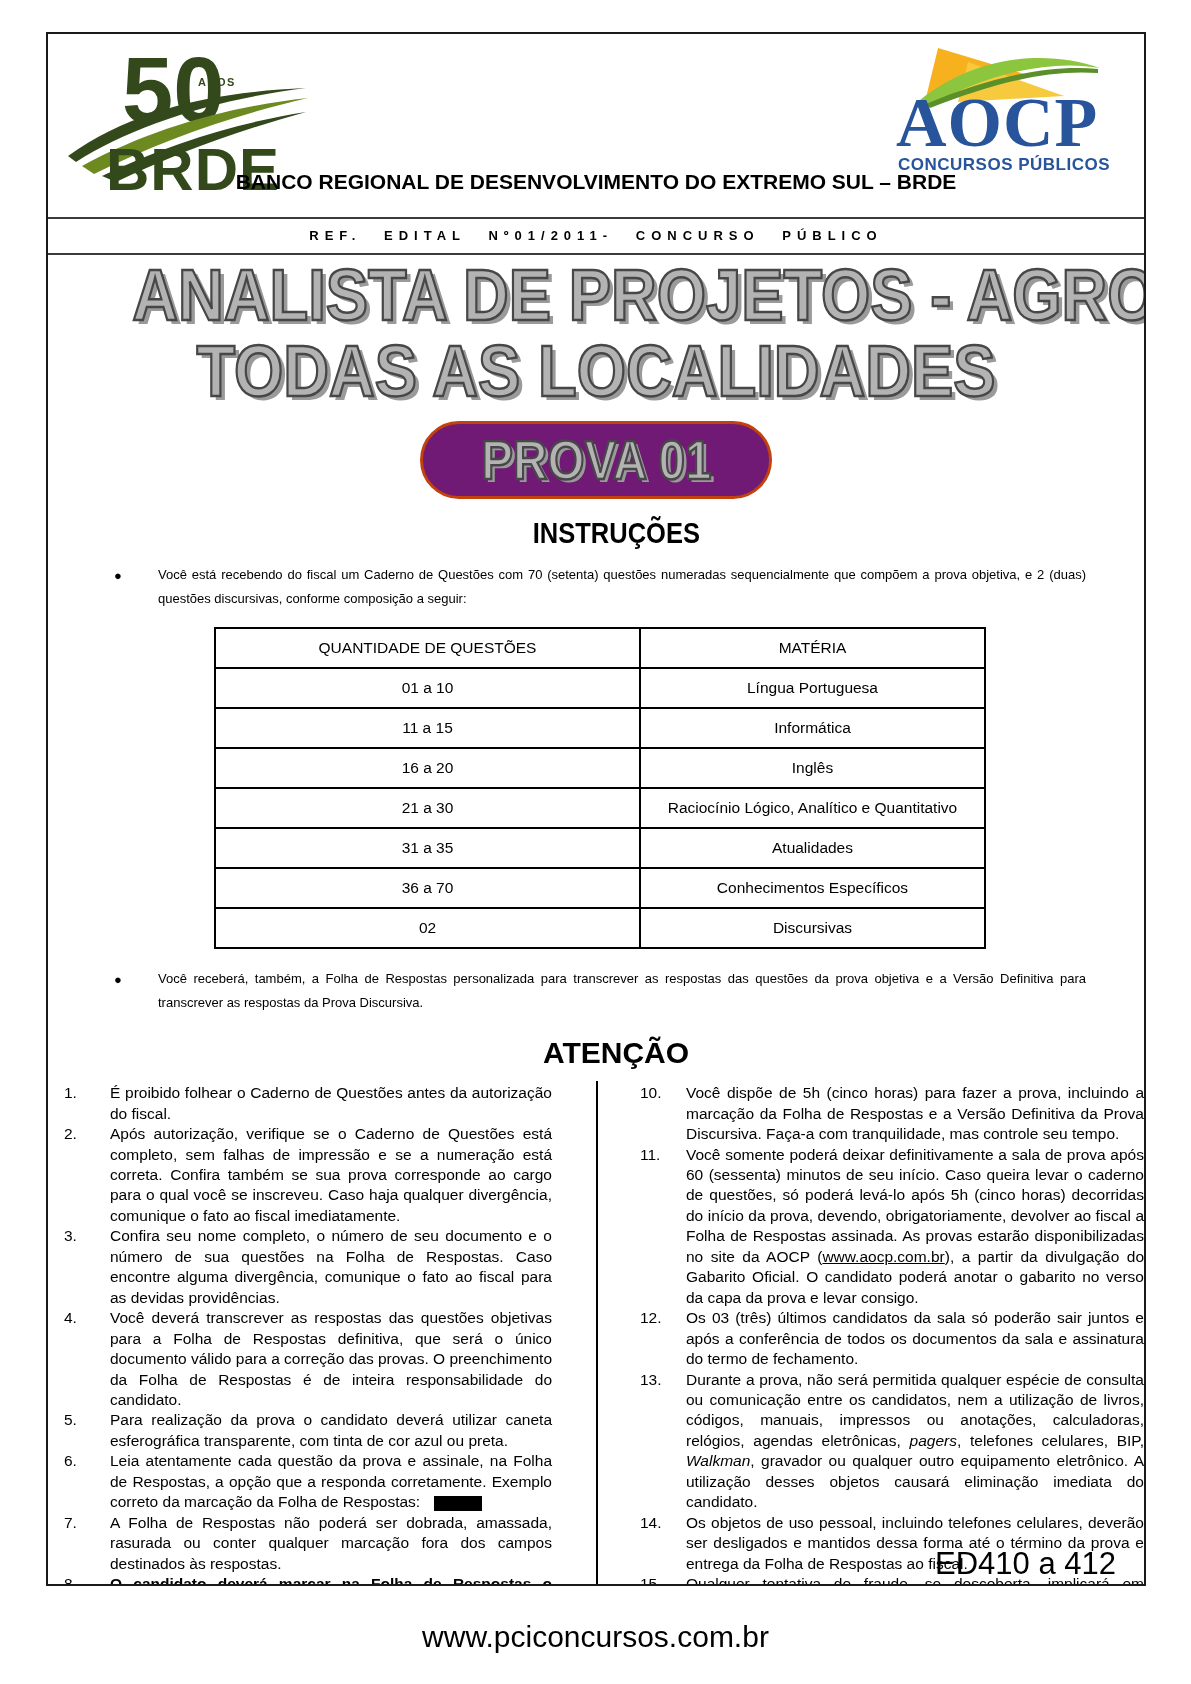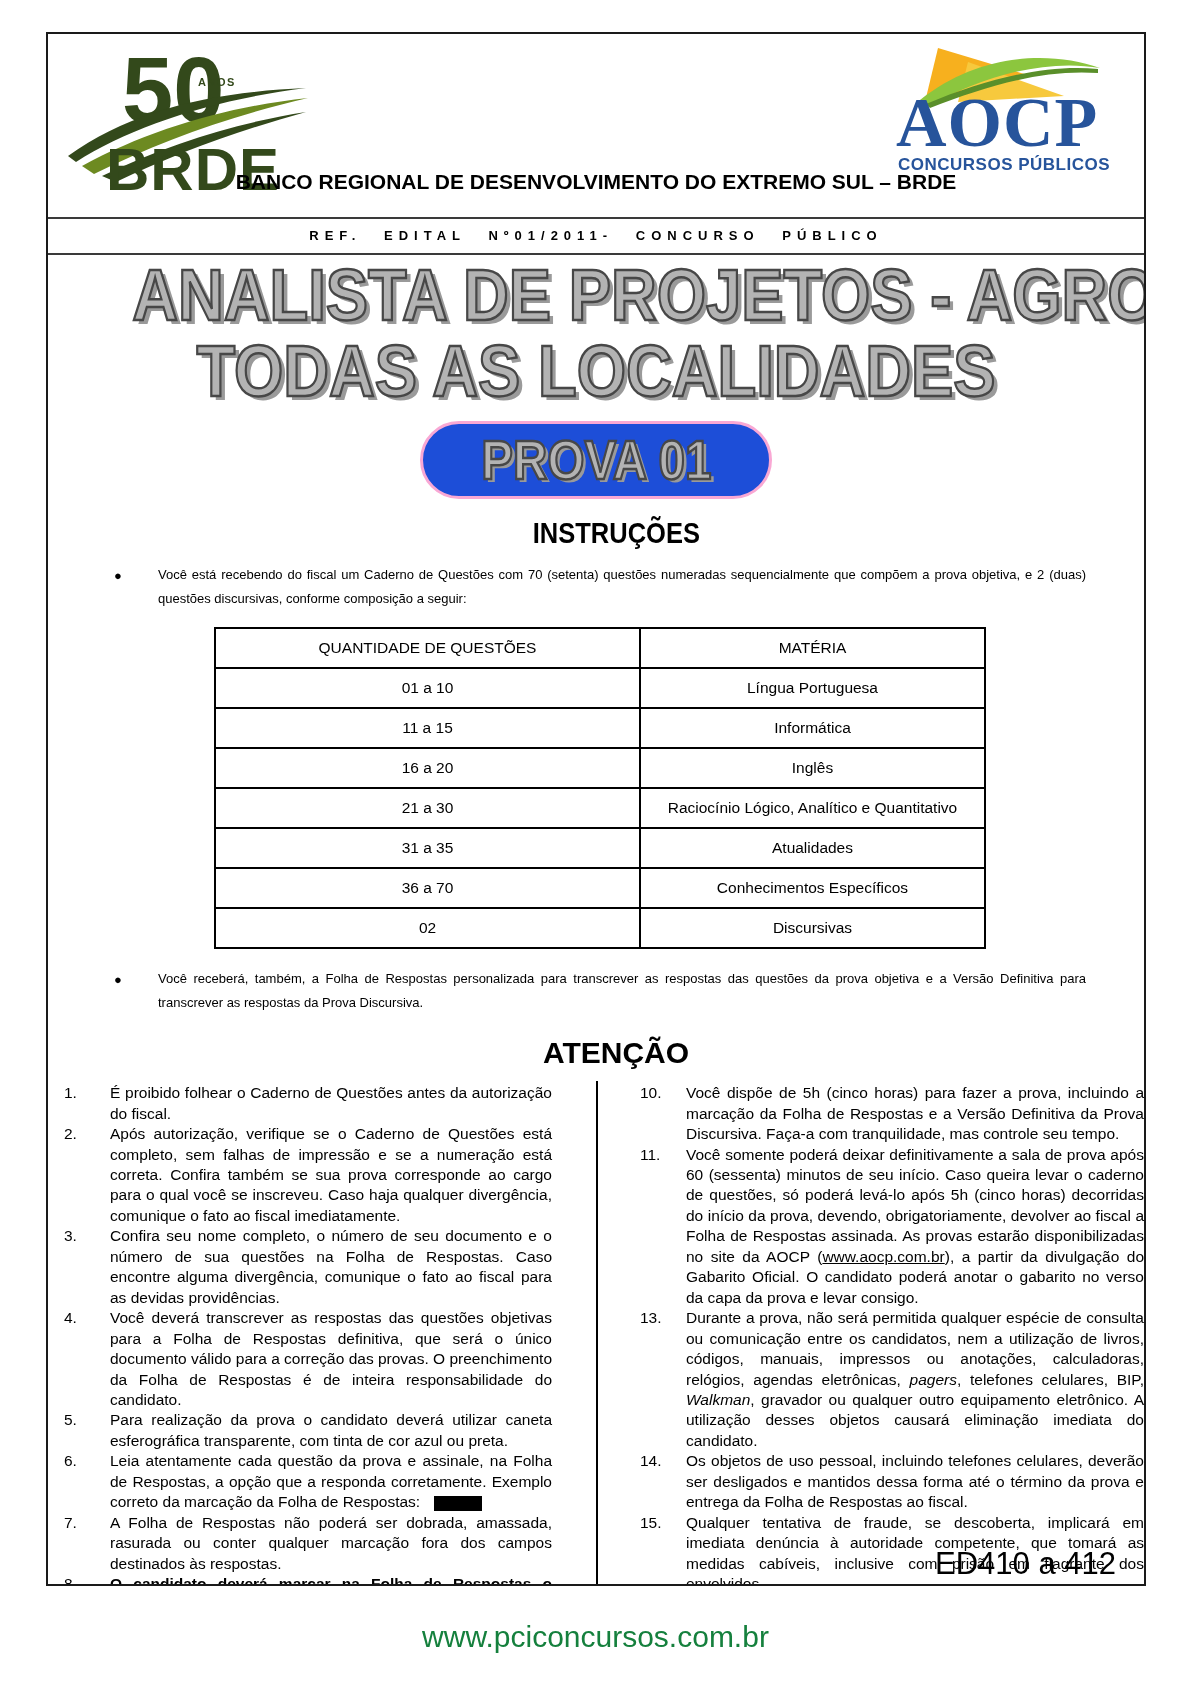--- a/index.html
+++ b/index.html
@@ -29,22 +29,22 @@
   .big-title{text-align:center;height:72px;line-height:72px;margin-top:4px;white-space:nowrap;}
   .outline{
     font-weight:bold;font-size:72px;color:#b3b3b3;
     -webkit-text-stroke:2.5px #474747;
     text-shadow:5px 4px 0 #9a9a9a;
     white-space:nowrap;
   }
   .condensed{display:inline-block;transform:scaleX(0.88);transform-origin:50% 50%;}
   .badge-wrap{text-align:center;margin-top:14px;height:78px;}
   .prova-badge{
-    display:inline-block;border:3px solid #f9a8d4;border-radius:40px;
-    padding:0 38px;height:72px;line-height:72px;background:#1d4ed8;
+    display:inline-block;border:3px solid #c2410c;border-radius:40px;
+    padding:0 38px;height:72px;line-height:72px;background:#701a75;
   }
   .prova-badge .outline{font-size:56px;text-shadow:4px 3px 0 #9a9a9a;}
   .prova-badge .condensed{transform:scaleX(0.85);}
   
   .section-head{text-align:center;margin-top:16px;font-weight:bold;font-size:30px;height:36px;line-height:36px;margin-left:40px;}
   .head-condensed{display:inline-block;transform:scaleX(0.85);transform-origin:50% 50%;font-weight:bold;}
   .bullet-row{display:flex;padding:0 58px 0 66px;margin-top:12px;}
   .b-glyph{flex:0 0 44px;font-size:13px;padding-top:5px;}
   .b-text{flex:1;text-align:justify;font-size:13px;line-height:1.85;}
   table.subjects{
@@ -66,21 +66,21 @@
   .inum{flex:0 0 46px;font-size:15.5px;line-height:1.32;}
   .itext{flex:1;text-align:justify;font-size:15.5px;line-height:1.32;}
   .it{font-style:italic;}
   .un{text-decoration:underline;}
   .bd{font-weight:bold;}
   .mark{display:inline-block;width:48px;height:15px;background:#000;margin-left:14px;vertical-align:middle;}
   
   .edition{position:absolute;right:28px;bottom:2px;font-size:31px;}
   .site-footer{
     position:absolute;left:0;top:1620px;width:100%;text-align:center;
-    font-size:30px;color:#15803d;
+    font-size:30px;color:#000000;
   }
 </style>
 </head>
 <body>
 
 <div class="page-frame">
 
   <div class="header">
     <svg class="brde-logo" width="250" height="160" viewBox="0 0 250 160">
       <text x="60" y="84" font-family="Liberation Sans, sans-serif" font-weight="bold" font-size="92" fill="#33491b">50</text>
@@ -220,20 +220,24 @@
     <div class="att-col right">
         <div class="att-item">
           <div class="inum">10.</div>
           <div class="itext"><span>Você dispõe de 5h (cinco horas) para fazer a prova, incluindo a marcação da Folha de Respostas e a Versão Definitiva da Prova Discursiva. Faça-a com tranquilidade, mas controle seu tempo.</span></div>
         </div>
         <div class="att-item">
           <div class="inum">11.</div>
           <div class="itext"><span>Você somente poderá deixar definitivamente a sala de prova após 60 (sessenta) minutos de seu início. Caso queira levar o caderno de questões, só poderá levá-lo após 5h (cinco horas) decorridas do início da prova, devendo, obrigatoriamente, devolver ao fiscal a Folha de Respostas assinada. As provas estarão disponibilizadas no site da AOCP (</span><span class="un">www.aocp.com.br</span><span>), a partir da divulgação do Gabarito Oficial. O candidato poderá anotar o gabarito no verso da capa da prova e levar consigo.</span></div>
         </div>
         <div class="att-item">
+          <div class="inum">12.</div>
+          <div class="itext"><span>Os 03 (três) últimos candidatos da sala só poderão sair juntos e após a conferência de todos os documentos da sala e assinatura do termo de fechamento.</span></div>
+        </div>
+        <div class="att-item">
           <div class="inum">13.</div>
           <div class="itext"><span>Durante a prova, não será permitida qualquer espécie de consulta ou comunicação entre os candidatos, nem a utilização de livros, códigos, manuais, impressos ou anotações, calculadoras, relógios, agendas eletrônicas, </span><span class="it">pagers</span><span>, telefones celulares, BIP, </span><span class="it">Walkman</span><span>, gravador ou qualquer outro equipamento eletrônico. A utilização desses objetos causará eliminação imediata do candidato.</span></div>
         </div>
         <div class="att-item">
           <div class="inum">14.</div>
           <div class="itext"><span>Os objetos de uso pessoal, incluindo telefones celulares, deverão ser desligados e mantidos dessa forma até o término da prova e entrega da Folha de Respostas ao fiscal.</span></div>
         </div>
         <div class="att-item">
           <div class="inum">15.</div>
           <div class="itext"><span>Qualquer tentativa de fraude, se descoberta, implicará em imediata denúncia à autoridade competente, que tomará as medidas cabíveis, inclusive com prisão em flagrante dos envolvidos.</span></div>

